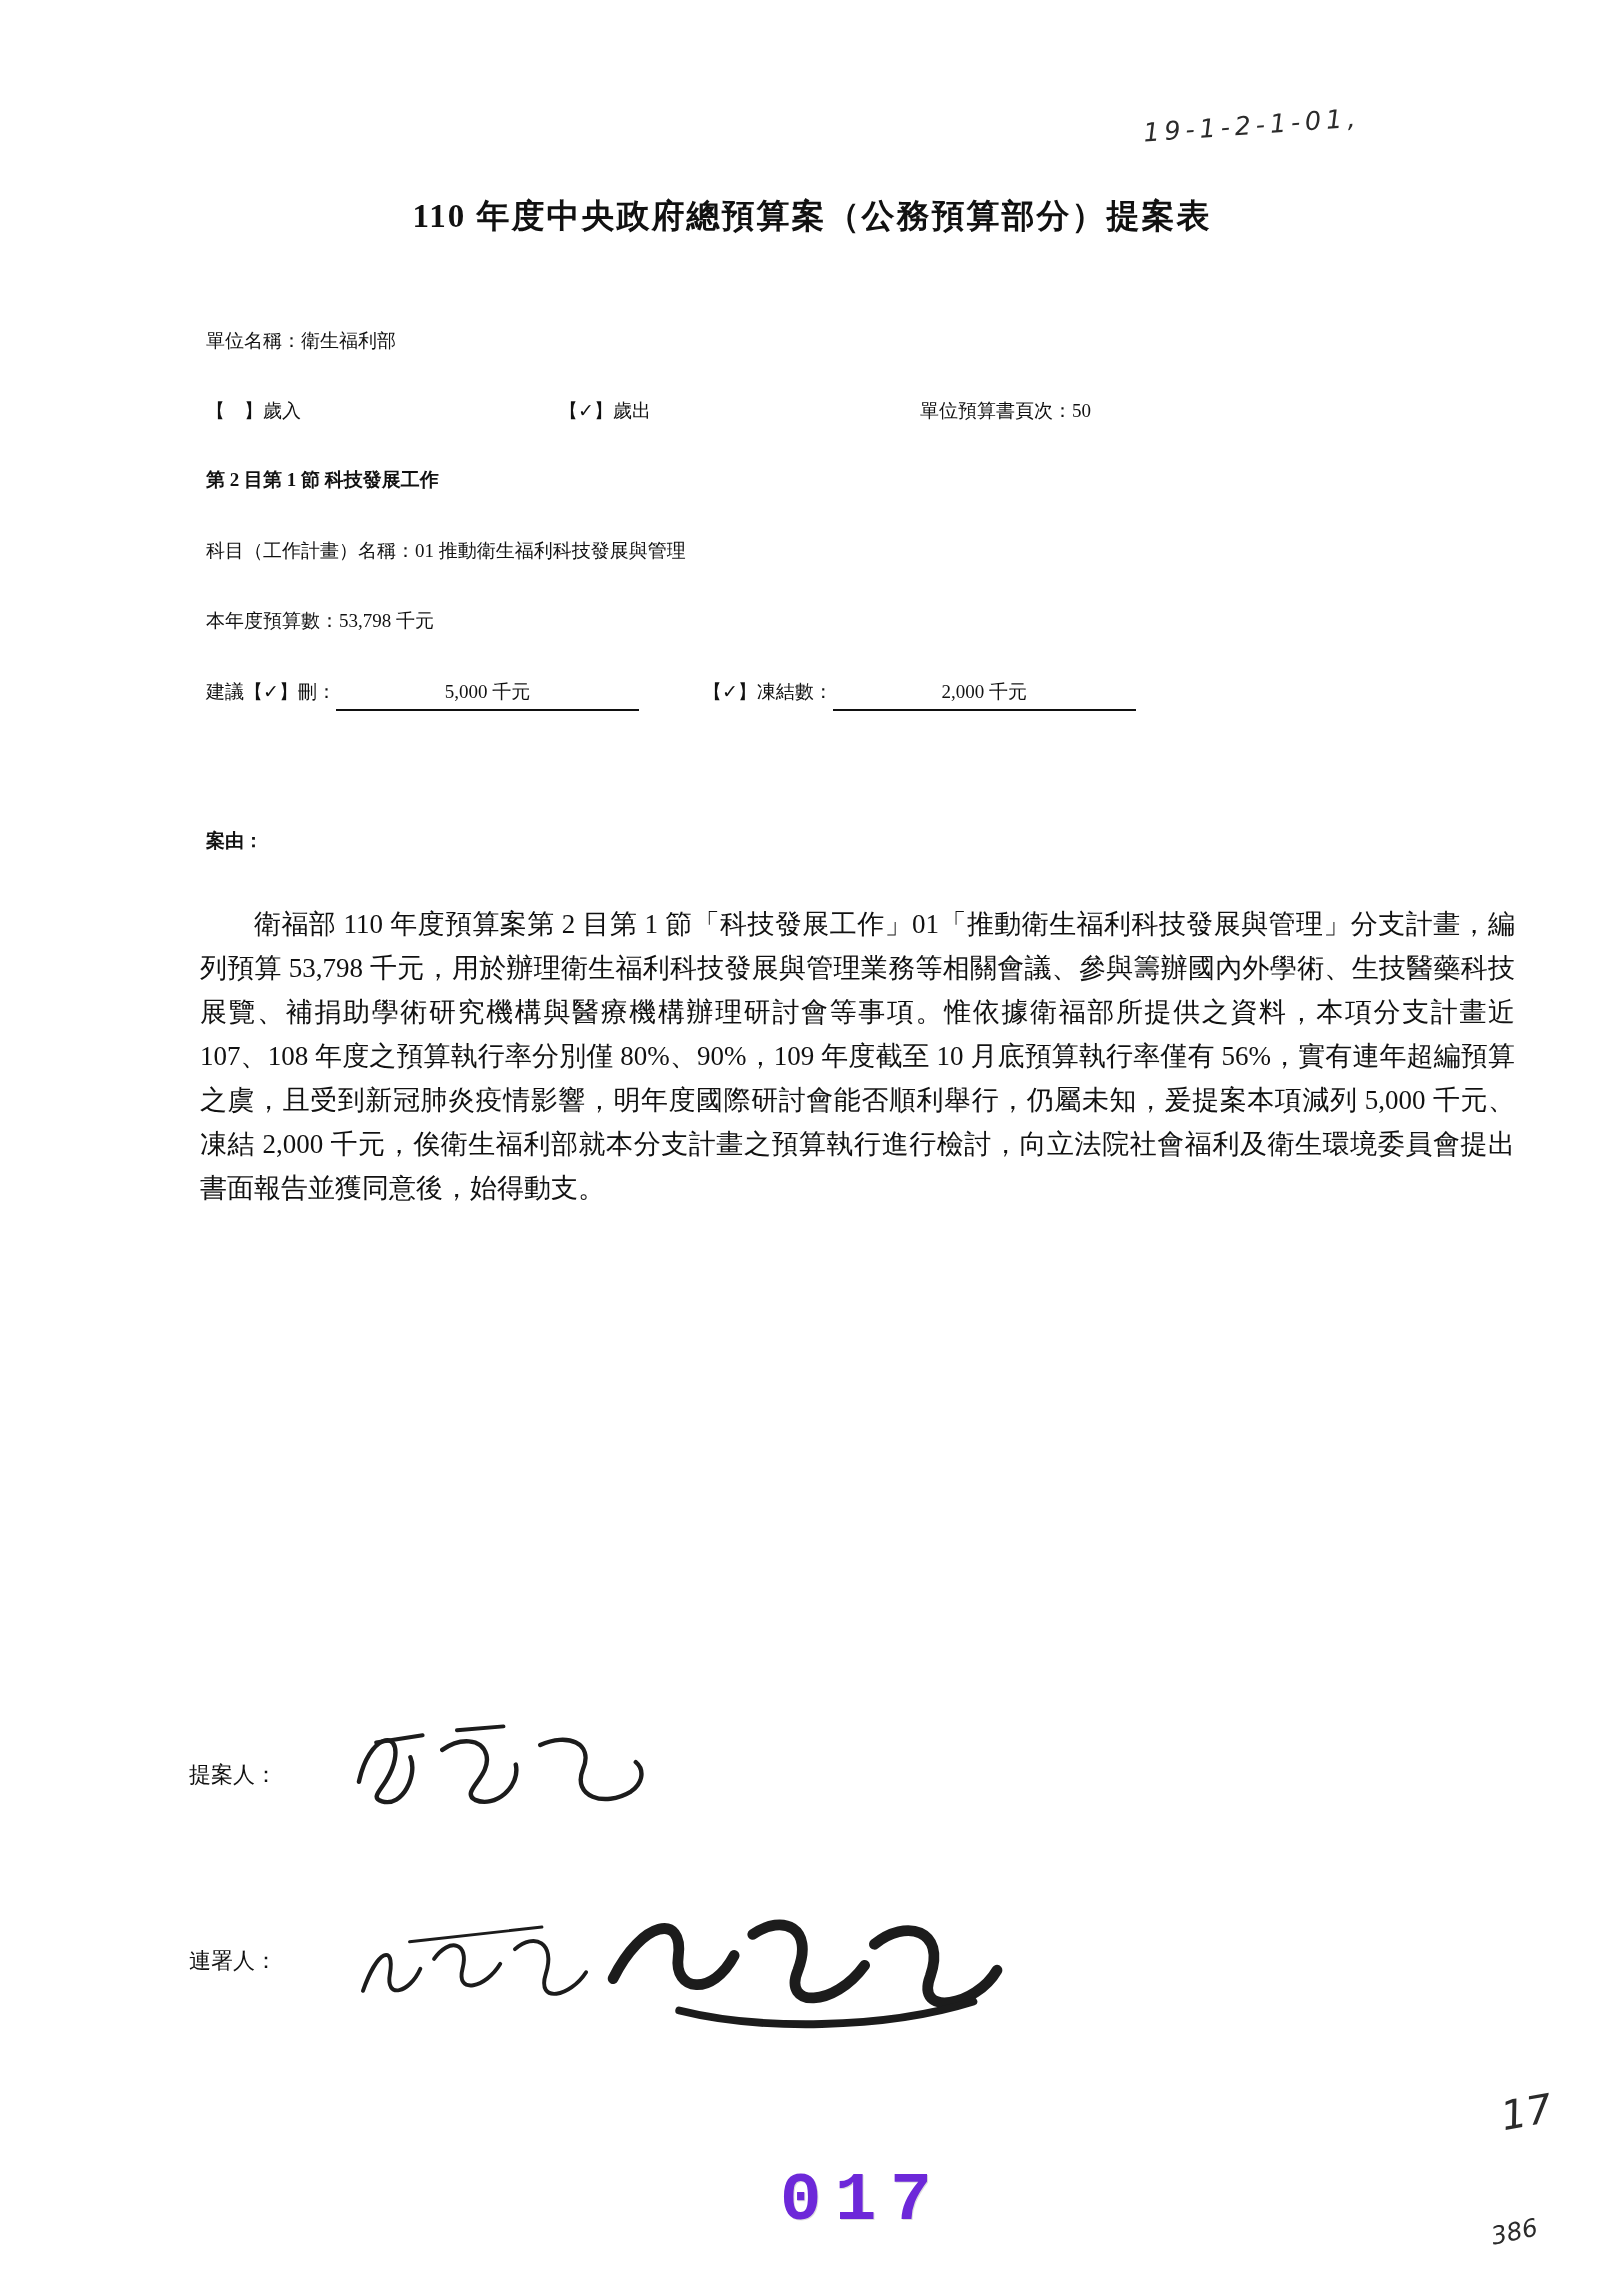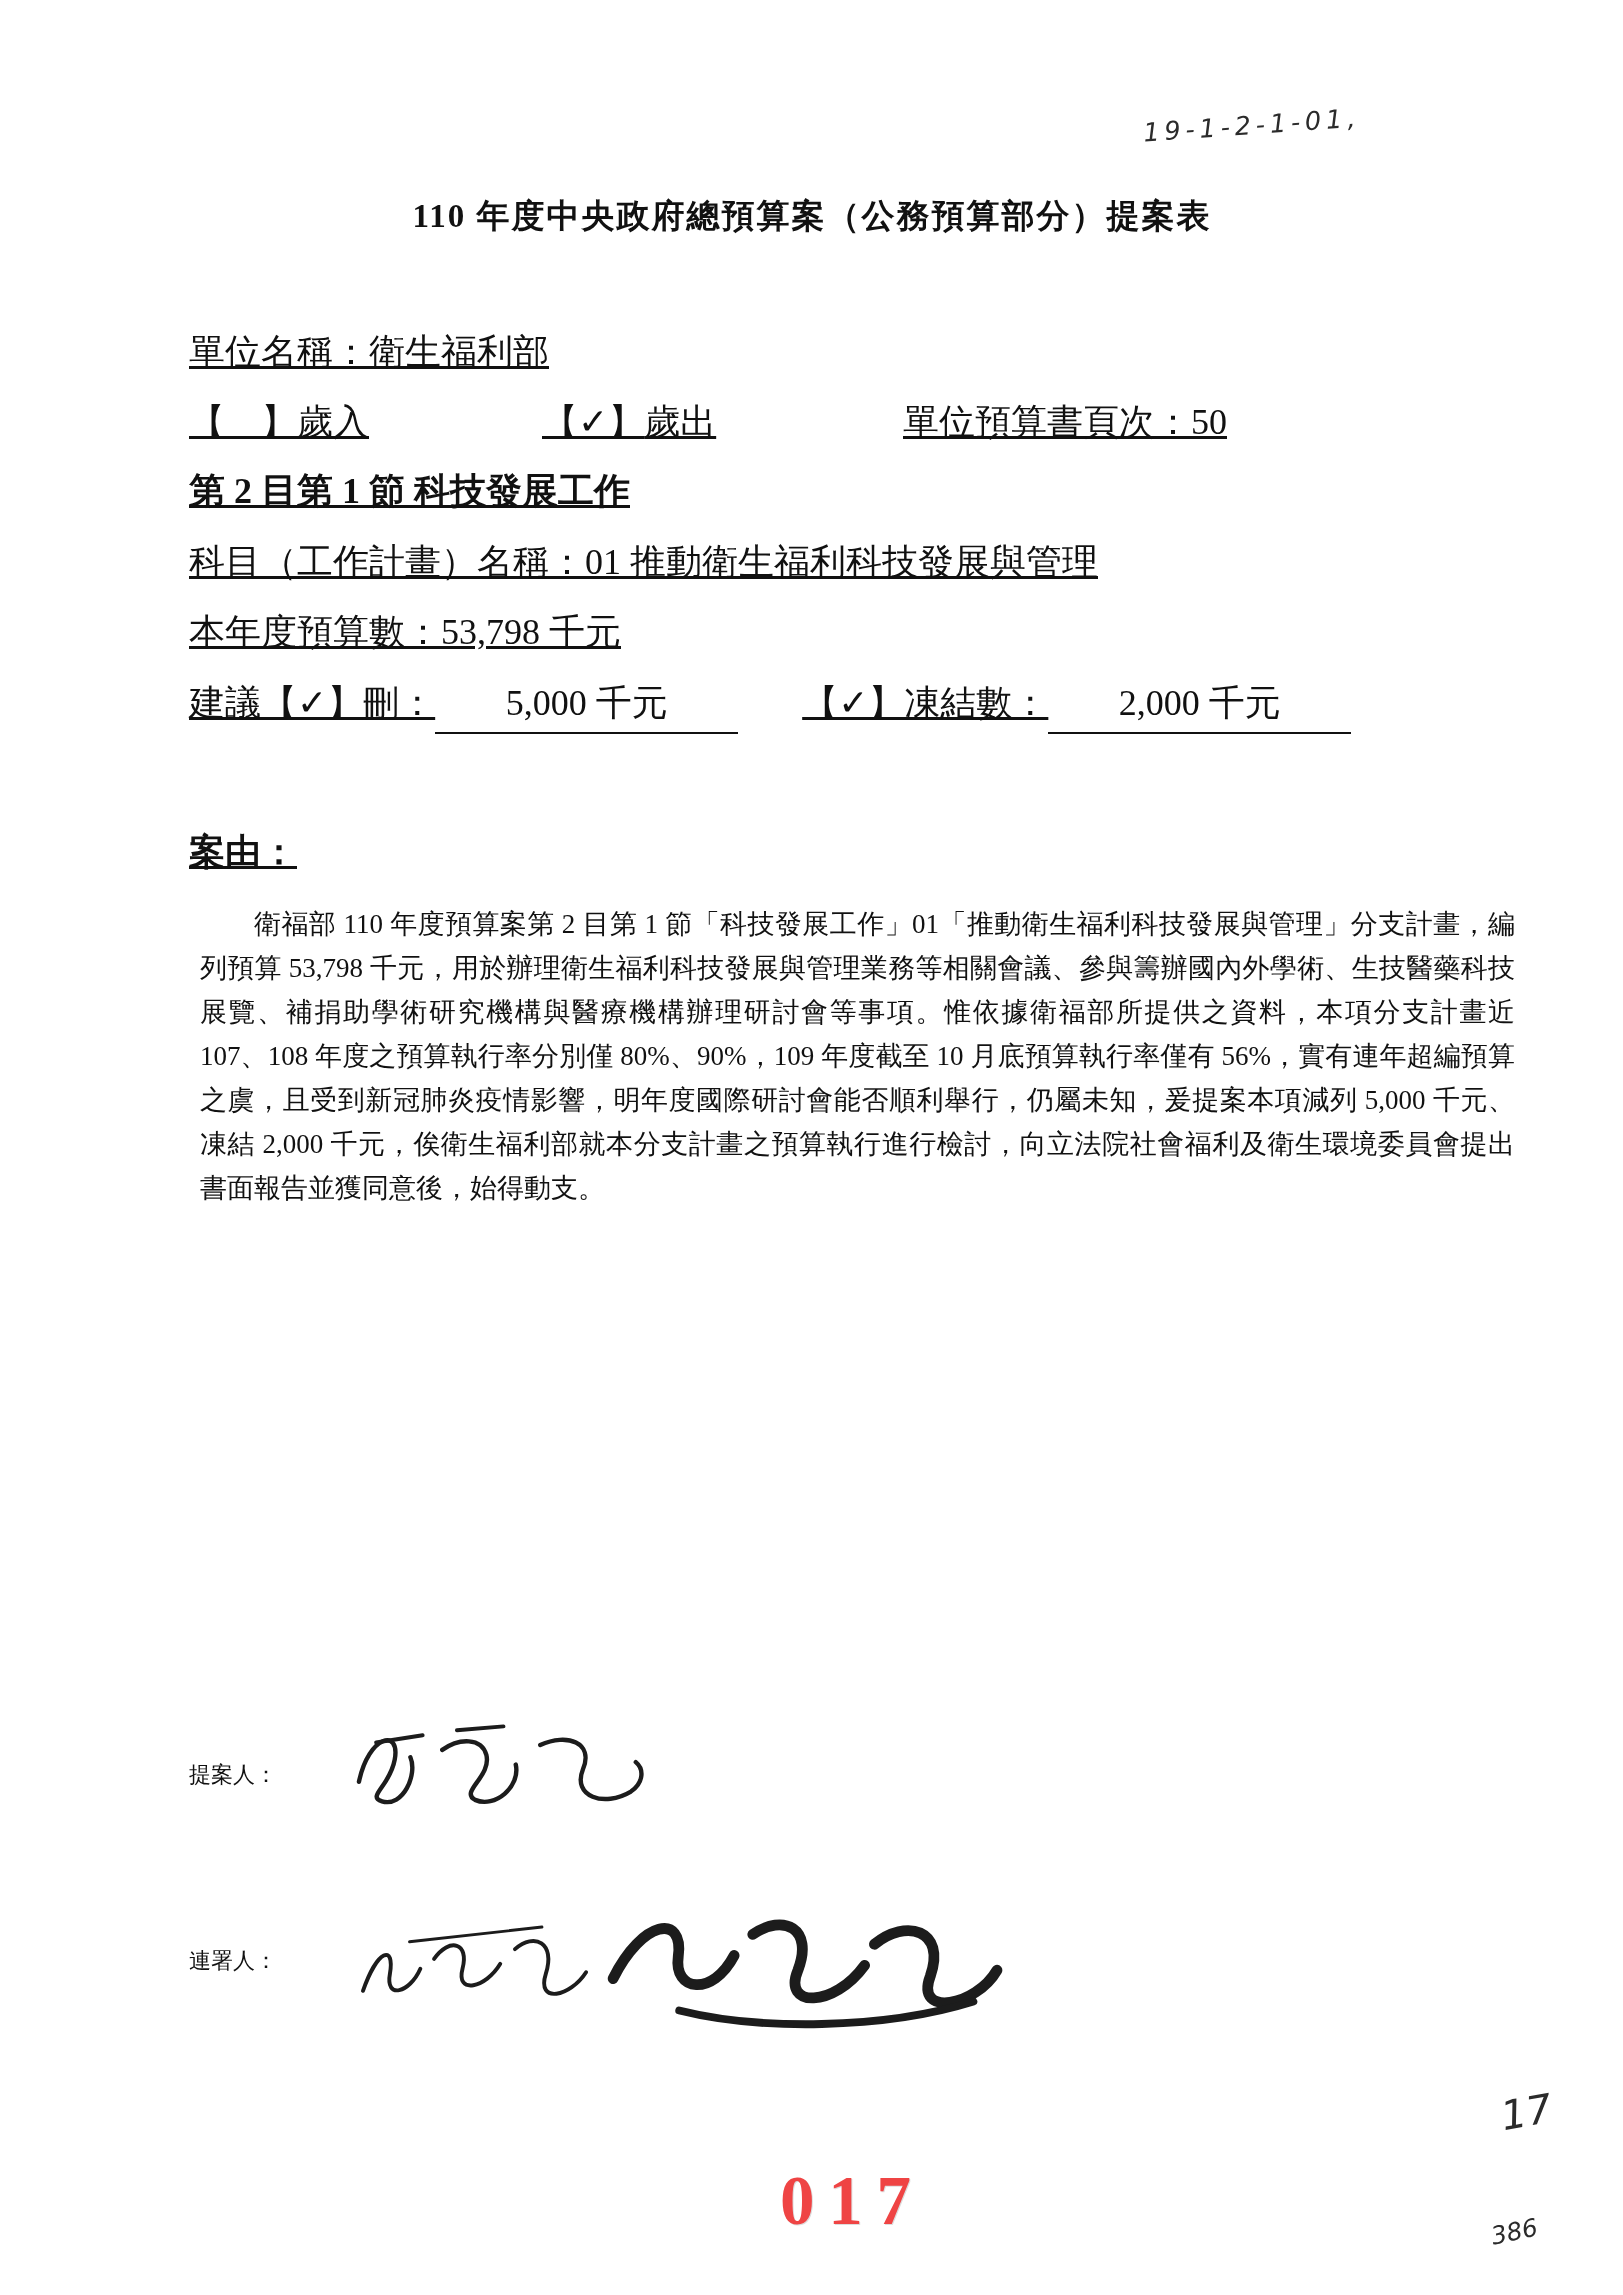--- a/index.html
+++ b/index.html
@@ -19,21 +19,21 @@
     position:absolute; top:110px; left:1143px;
     font-size:25.5px; letter-spacing:4.9px;
     transform:rotate(-4deg);
     font-style:italic;
   }
   .doc-title {
     position:absolute; top:194px; left:0; width:100%;
     text-align:center;
     font-size:33px; font-weight:700; letter-spacing:2px;
   }
-  .line { position:absolute; left:189px; font-size:36px; white-space:nowrap;text-decoration:underline; }
+  .line { position:absolute; left:206px; font-size:19px; white-space:nowrap; }
   .l-unit      { top:328px; }
   .l-checks    { top:398px; display:flex;justify-content:center; }
   .l-section   { top:467px; font-weight:700; }
   .l-subject   { top:538px; }
   .l-budget    { top:608px; }
   .l-proposal  { top:679px; }
   .l-case-head { top:828px; font-weight:700; }
   .check-col-1 { width:353px; }
   .check-col-2 { width:361px; }
   .underlined {
@@ -54,23 +54,23 @@
   .sig-row { position:absolute; left:189px; font-size:22px; }
   .r-proposer { top:1760px; }
   .r-cosigner { top:1946px; }
   .sig-label { display:inline-block; vertical-align:middle; }
   .sig-art { position:absolute; }
   .sig-proposer-art { left:128px; top:-64px; }
   .sig-cosigner-art { left:147px; top:-78px; }
   .sig-art svg path { fill:none; stroke:#1c1c1c; stroke-linecap:round; stroke-linejoin:round; }
   .page-stamp {
     position:absolute; top:2162px; left:780px;
-    font-family:Liberation Serif, serif;
+    font-family:Liberation Mono, monospace;
     font-size:69px; font-weight:700; letter-spacing:13.7px;
-    color:#ef4444;
+    color:#6d28d9;
     text-shadow:1px 1px 0 #55555533;
   }
   .hw-number {
     position:absolute; top:2089px; left:1501px;
     font-size:40px; transform:rotate(-10deg); font-style:italic;
   }
   .hw-note {
     position:absolute; top:2217px; left:1491px;
     font-size:24.5px; transform:rotate(-12deg); font-style:italic;
   }

